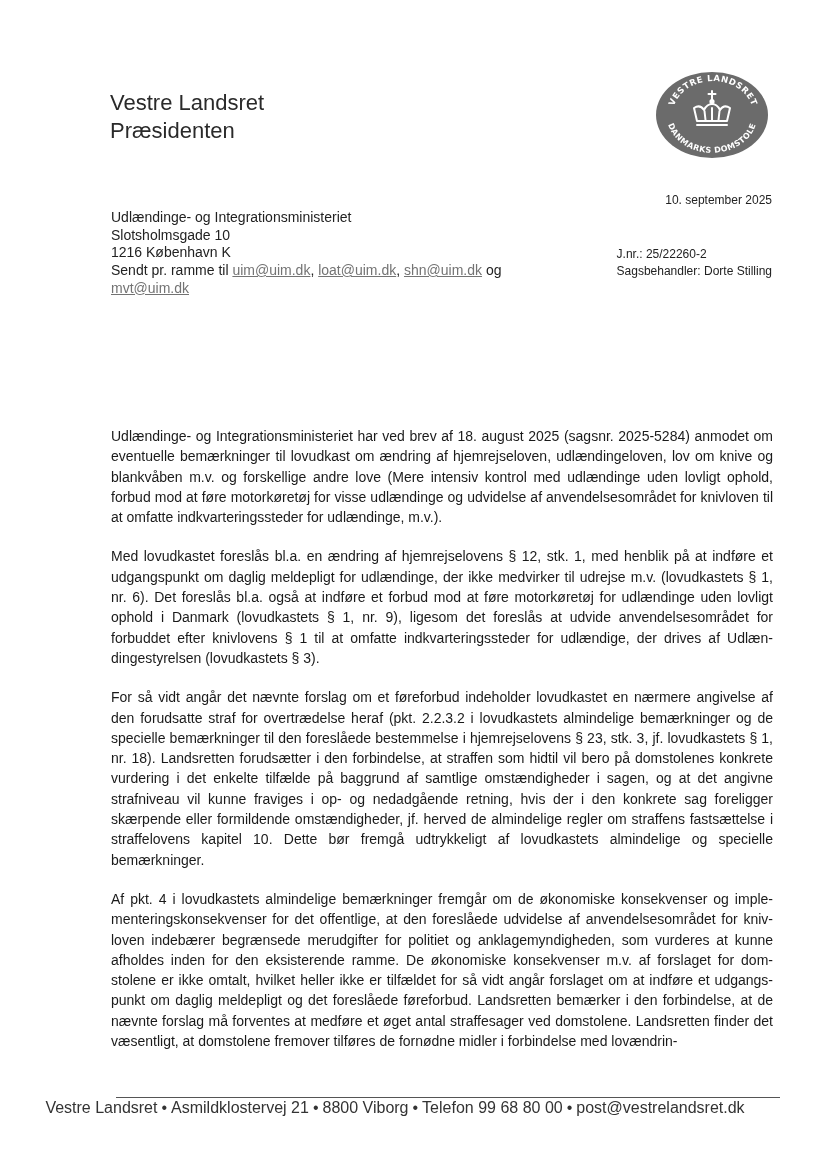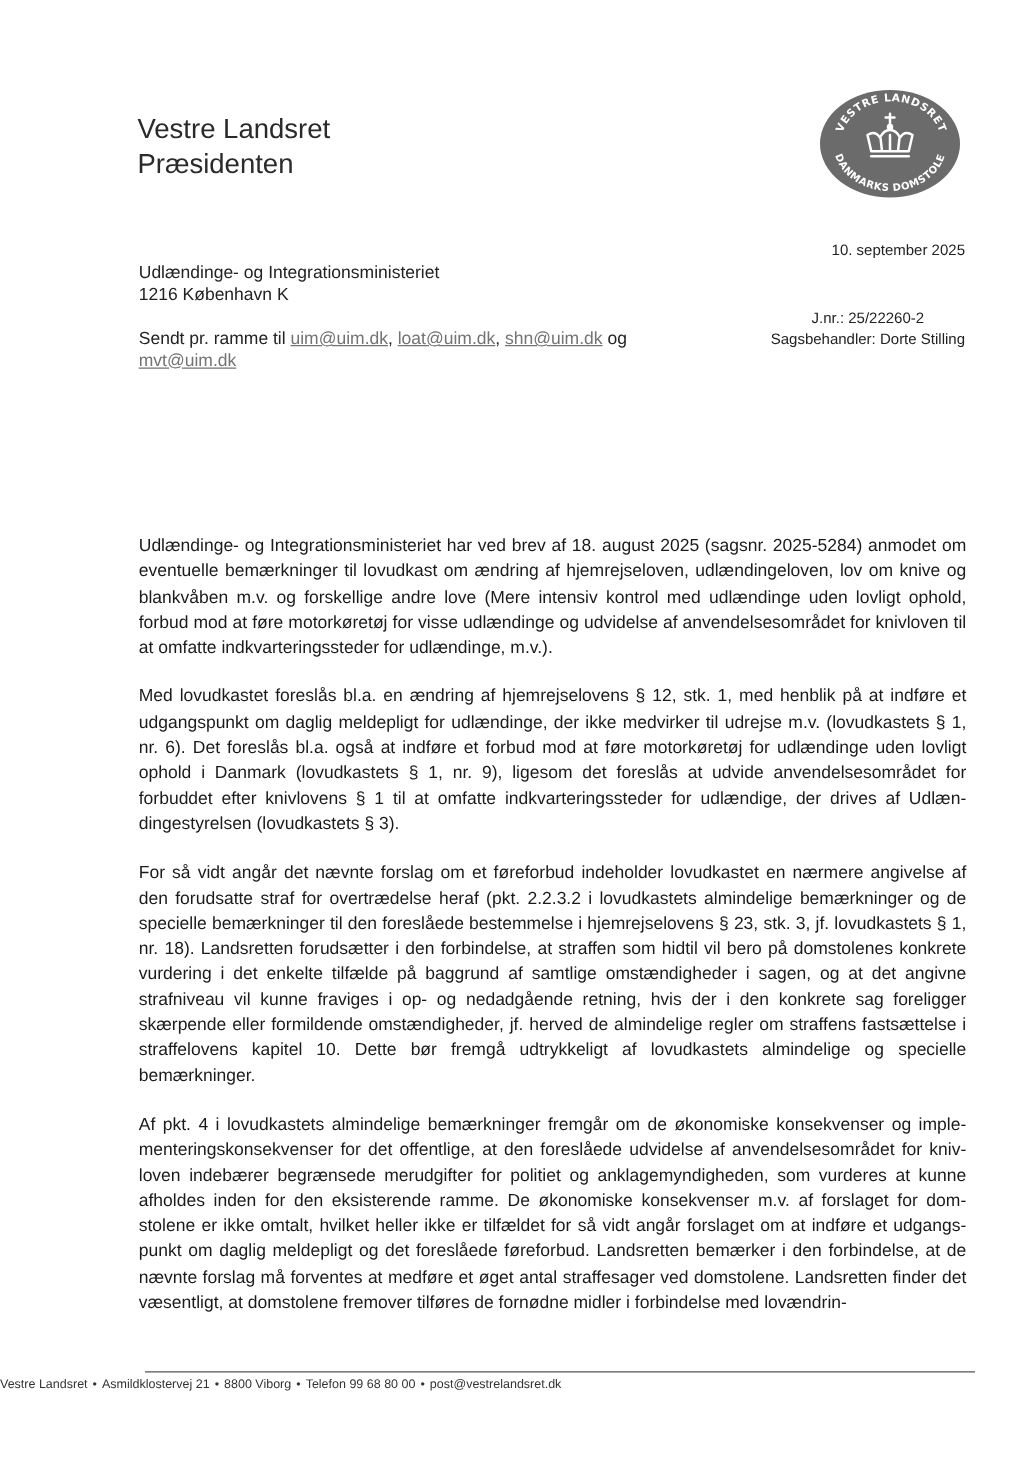--- a/index.html
+++ b/index.html
@@ -18,38 +18,38 @@
     position: absolute; left: 111px; top: 193px;
     font-size: 14px; line-height: 17.5px; color: #222; margin-top: 16px;
   }
   .recipient div { white-space: nowrap; }
   .sent {
     position: absolute; left: 111px; top: 262px;
     font-size: 14px; line-height: 17.5px; color: #222; width: 420px;
   }
   .sent a { color: #737373; text-decoration: underline; }
   .meta-right {
-    position: absolute; right: 54px; text-align: center;
+    position: absolute; right: 54px; text-align: left;
     font-size: 12px; line-height: 17px; color: #222; white-space: nowrap;
   }
   .date { top: 192px; }
   .jnr { top: 246px; }
   .body-text {
     position: absolute; left: 111px; top: 426px; width: 662px;
     font-size: 14px; line-height: 20.3px; color: #1a1a1a;
     text-align: justify;
   }
   .body-text p { margin: 0 0 19px 0; }
   .footer-rule {
     position: absolute; left: 116px; top: 1097px; width: 664px; height: 1px;
     background: #555;
   }
   .footer {
     position: absolute; left: 0; width: 790px; top: 1102px;
-    font-size: 10px; line-height: 12px; color: #333;
+    text-align: center; font-size: 16px; line-height: 12px; color: #333;
   }
   .dot { padding: 0 4px; }
 </style>
 </head>
 <body>
 
 <div class="header-title">
   <div>Vestre Landsret</div>
   <div>Præsidenten</div>
 </div>
@@ -75,20 +75,21 @@
       <line x1="42" y1="55" x2="72" y2="55"></line>
       <line x1="57" y1="38" x2="57" y2="50"></line>
       <line x1="49.5" y1="41" x2="50.5" y2="50"></line>
       <line x1="64.5" y1="41" x2="63.5" y2="50"></line>
     </g>
   </svg>
 </div>
 
 <div class="recipient">
   <div>Udlændinge- og Integrationsministeriet</div>
+  <div>Slotsholmsgade 10</div>
   <div>1216 København K</div>
 </div>
 
 <div class="sent"><span>Sendt pr. ramme til </span><a>uim@uim.dk</a><span>, </span><a>loat@uim.dk</a><span>, </span><a>shn@uim.dk</a><span> og </span><br><a>mvt@uim.dk</a></div>
 
 <div class="meta-right date">10. september 2025</div>
 <div class="meta-right jnr">
   <div>J.nr.: 25/22260-2</div>
   <div>Sagsbehandler: Dorte Stilling</div>
 </div>

